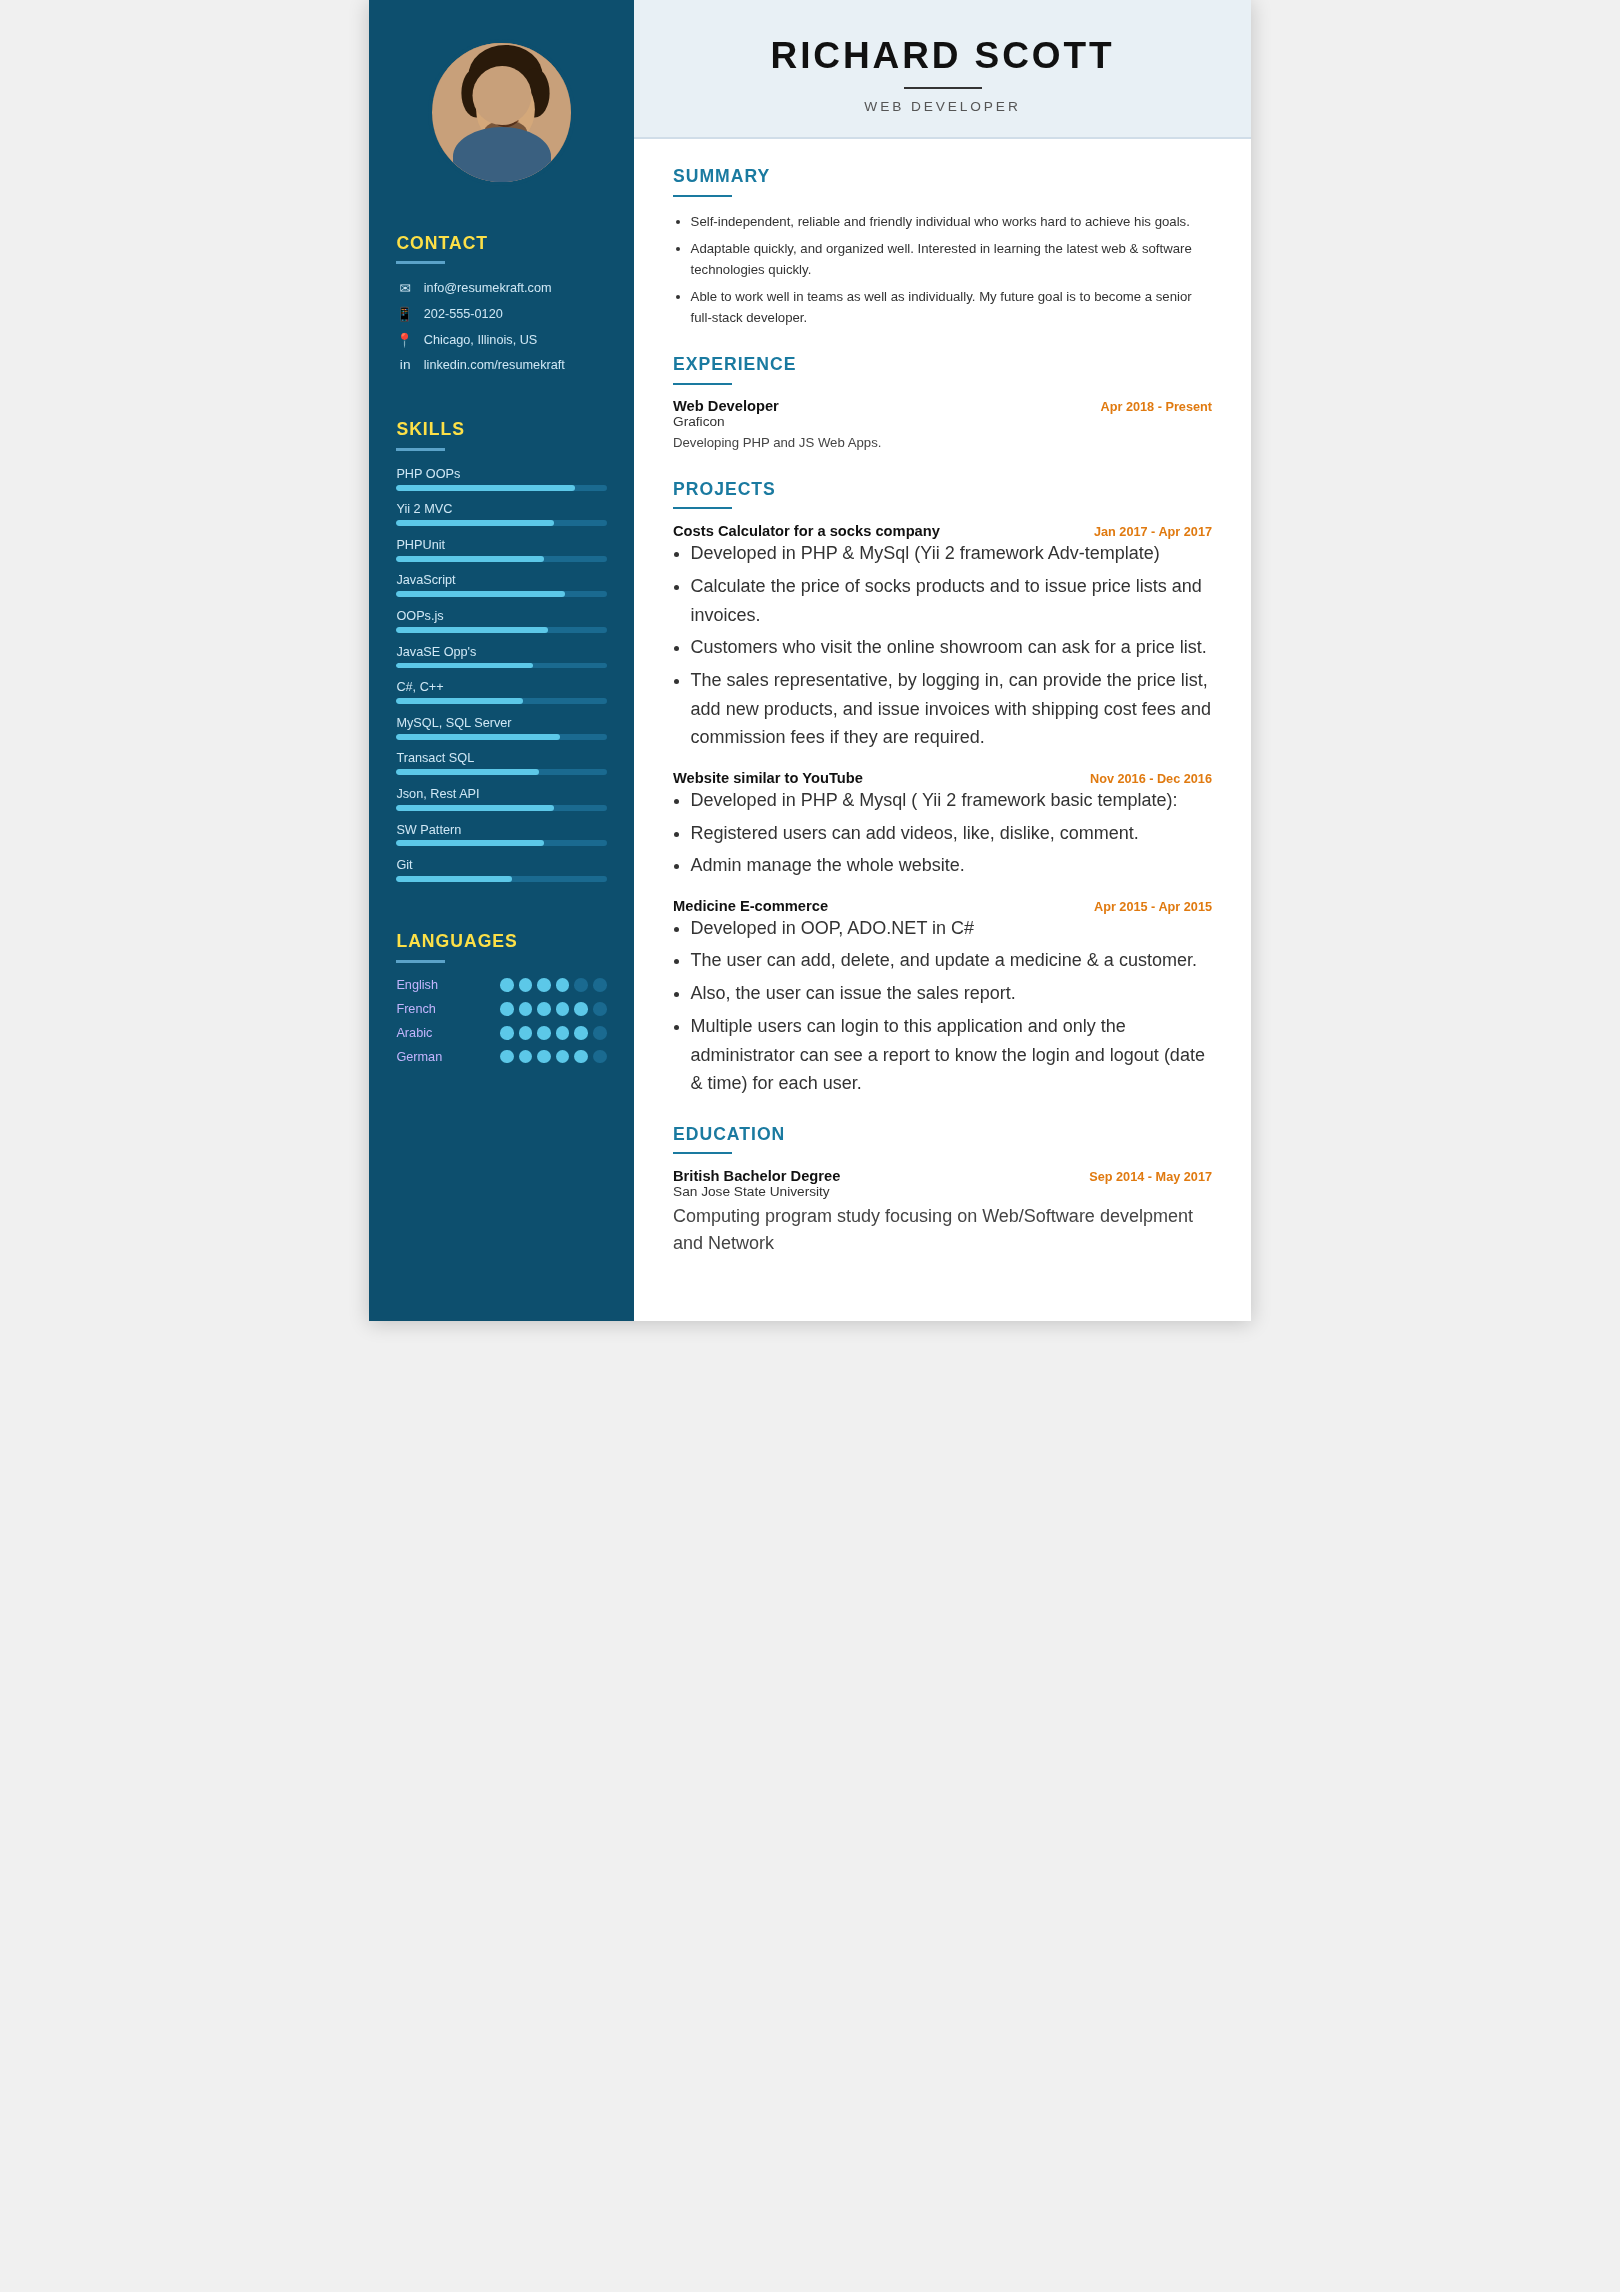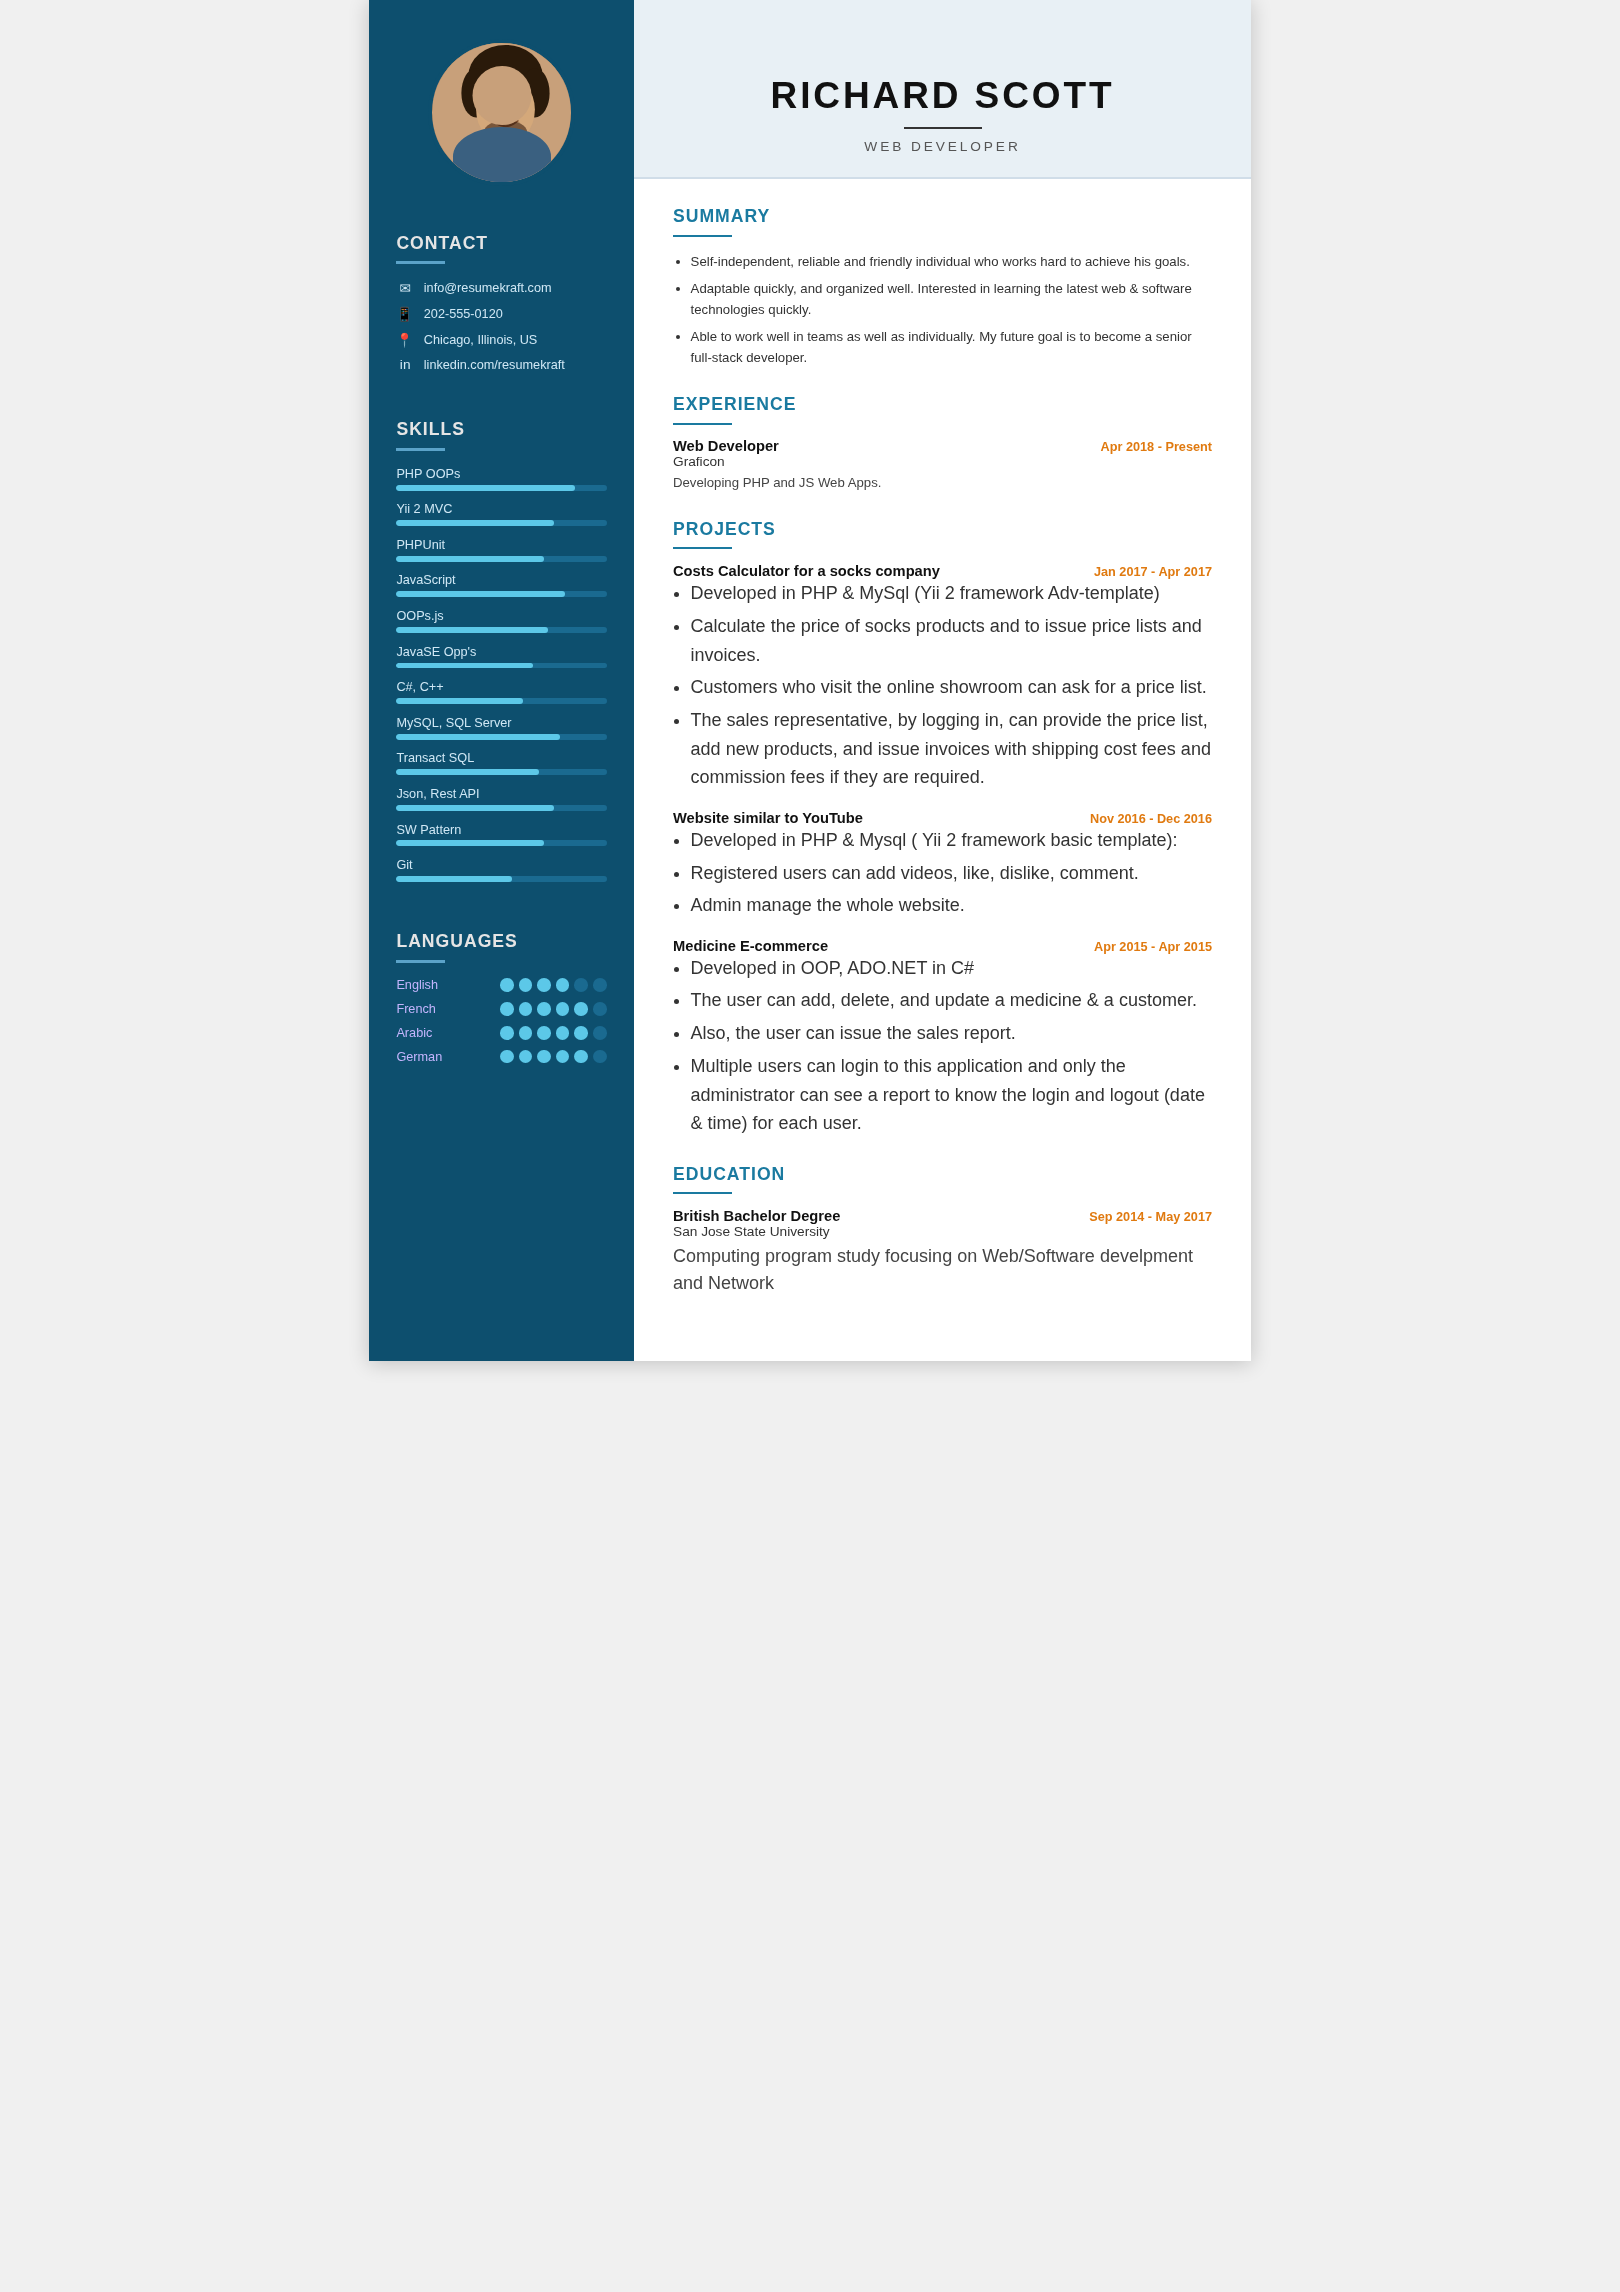--- a/index.html
+++ b/index.html
@@ -71,21 +71,21 @@
       background: #3a6080;
     }
     .sidebar-section {
       width: 100%;
       padding: 0 27.4px 19.6px;
     }
     .sidebar-section-title {
       font-size: 17.6px;
       font-weight: 700;
       letter-spacing: 1px;
-      color: #e5e5e5;
+      color: #fde047;
       margin-bottom: 7.8px;
       padding-top: 17.6px;
     }
     .sidebar-divider {
       width: 49px;
       height: 2.9px;
       background: #5ba3c9;
       margin-bottom: 15.7px;
     }
     .contact-item {
@@ -159,21 +159,20 @@
       padding: 35px 39px 23.5px;
       text-align: center;
       border-bottom: 2px solid #d0dde8;
     }
     .main-name {
       font-size: 37px;
       font-weight: 900;
       letter-spacing: 2.9px;
       color: #111;
       text-transform: uppercase;
-      margin-top: 40px;
     }
     .main-divider {
       width: 78px;
       height: 2px;
       background: #333;
       margin: 9.8px auto 9.8px;
     }
     .main-title {
       font-size: 13.7px;
       letter-spacing: 2.9px;

